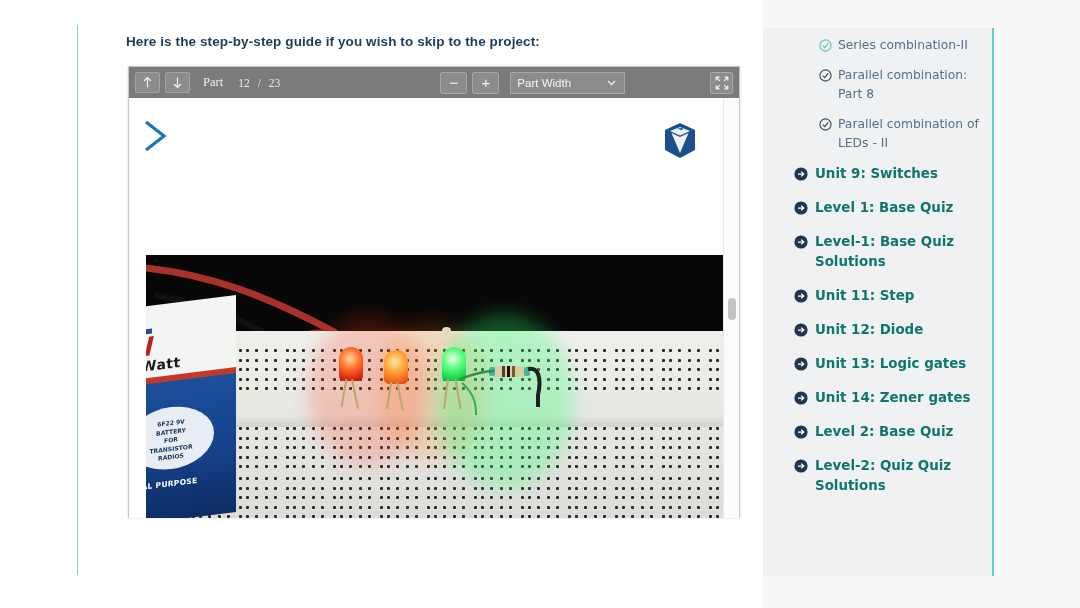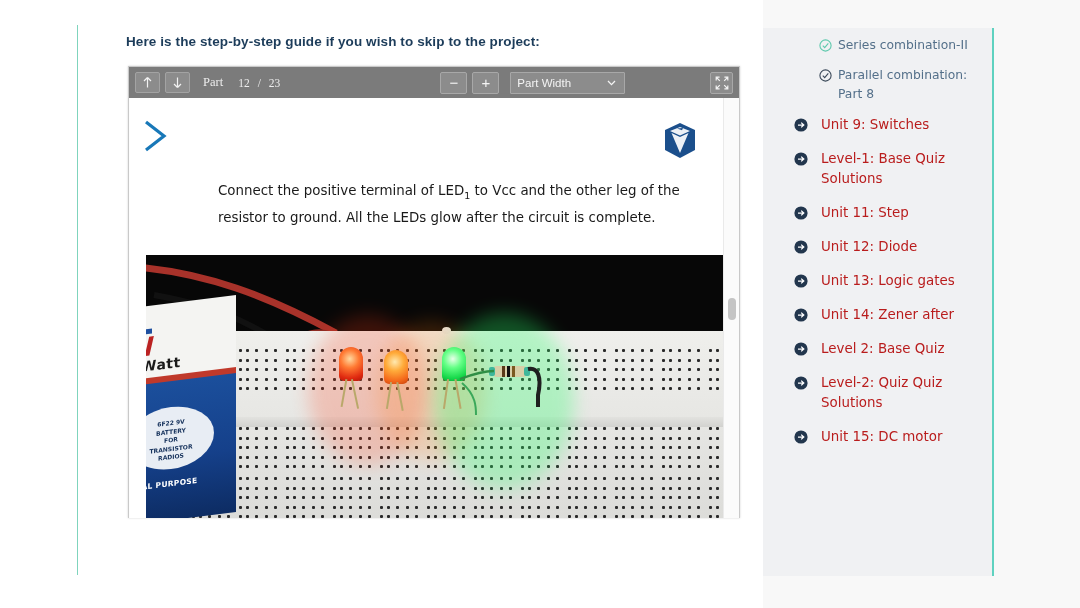--- a/index.html
+++ b/index.html
@@ -285,25 +285,26 @@
     margin-bottom: 14px;
     position: relative;
     cursor: pointer;
   }
   .sb-item .ar {
     position: absolute;
     left: 31px; top: 3px;
     width: 14px; height: 14px;
   }
   .sb-item .txt {
-    margin-left: 28px;
+    margin-left: 22px;
     font-size: 13.4px;
     line-height: 20px;
-    color: #b91c1c;
+    color: #0f766e;
     font-family: "DejaVu Sans", sans-serif;
+    font-weight: bold;
   }
 </style>
 </head>
 <body>
 
 <div class="page">
 
   <div class="content-col">
 
     <div class="green-rule"></div>
@@ -374,23 +375,20 @@
 
           <div class="cube-logo">
             <svg width="34" height="37" viewBox="0 0 34 37" aria-hidden="true">
               <path d="M17 1 L32 8 L32 28 L17 36 L2 28 L2 8 Z" fill="#1b4f8c"></path>
               <path d="M7 9 L17 13.5 L27 9 L17 5 Z" fill="#ffffff" opacity=".92"></path>
               <path d="M8.5 11 L17 31 L25.5 11 L17 15 Z" fill="#ffffff" opacity=".92"></path>
               <path d="M14 6.5 L20 6.0 L19 8.3 Z" fill="#1b4f8c"></path>
             </svg>
           </div>
 
-          <div class="step-para">
-            <span>Connect the positive terminal of LED</span><sub>1</sub><span> to Vcc and the other leg of the resistor to ground. All the LEDs glow after the circuit is complete.</span>
-          </div>
 
           <div class="photo">
             <div class="bb-dark"></div>
 
             <svg class="wire" style="left:0;top:0;" width="578" height="263" aria-hidden="true">
               <path d="M-10 12 C 60 18, 120 40, 190 78" stroke="#a8322a" stroke-width="7" fill="none"></path>
               <path d="M8 40 C 55 48, 95 62, 135 88" stroke="#111" stroke-width="6" fill="none"></path>
               <path d="M118 88 C 150 86, 168 70, 186 80" stroke="#8c2a22" stroke-width="5" fill="none"></path>
             </svg>
 
@@ -1391,34 +1389,48 @@
             </svg></span>
           <span class="txt">Series combination-II</span>
         </div>
         <div class="sb-sub">
           <span class="ck"><svg width="13" height="13" viewBox="0 0 13 13">
               <circle cx="6.5" cy="6.5" r="5.6" fill="none" stroke="#3c4a5a" stroke-width="1.1"></circle>
               <path d="M3.8 6.6 L5.7 8.6 L9.3 4.3" fill="none" stroke="#3c4a5a" stroke-width="1.1"></path>
             </svg></span>
           <span class="txt">Parallel combination: Part 8</span>
         </div>
+        <div class="sb-sub">
+          <span class="ck"><svg width="13" height="13" viewBox="0 0 13 13">
+              <circle cx="6.5" cy="6.5" r="5.6" fill="none" stroke="#3c4a5a" stroke-width="1.1"></circle>
+              <path d="M3.8 6.6 L5.7 8.6 L9.3 4.3" fill="none" stroke="#3c4a5a" stroke-width="1.1"></path>
+            </svg></span>
+          <span class="txt">Parallel combination of LEDs - II</span>
+        </div>
       </div>
     <div id="unit-list">
         <div class="sb-item">
           <span class="ar"><svg width="14" height="14" viewBox="0 0 14 14">
               <circle cx="7" cy="7" r="6.6" fill="#22364d"></circle>
               <path d="M4 7 L9.4 7 M7.2 4.6 L9.8 7 L7.2 9.4" fill="none" stroke="#fff" stroke-width="1.25"></path>
             </svg></span>
           <span class="txt">Unit 9: Switches</span>
         </div>
         <div class="sb-item">
           <span class="ar"><svg width="14" height="14" viewBox="0 0 14 14">
               <circle cx="7" cy="7" r="6.6" fill="#22364d"></circle>
               <path d="M4 7 L9.4 7 M7.2 4.6 L9.8 7 L7.2 9.4" fill="none" stroke="#fff" stroke-width="1.25"></path>
             </svg></span>
+          <span class="txt">Level 1: Base Quiz</span>
+        </div>
+        <div class="sb-item">
+          <span class="ar"><svg width="14" height="14" viewBox="0 0 14 14">
+              <circle cx="7" cy="7" r="6.6" fill="#22364d"></circle>
+              <path d="M4 7 L9.4 7 M7.2 4.6 L9.8 7 L7.2 9.4" fill="none" stroke="#fff" stroke-width="1.25"></path>
+            </svg></span>
           <span class="txt">Level-1: Base Quiz Solutions</span>
         </div>
         <div class="sb-item">
           <span class="ar"><svg width="14" height="14" viewBox="0 0 14 14">
               <circle cx="7" cy="7" r="6.6" fill="#22364d"></circle>
               <path d="M4 7 L9.4 7 M7.2 4.6 L9.8 7 L7.2 9.4" fill="none" stroke="#fff" stroke-width="1.25"></path>
             </svg></span>
           <span class="txt">Unit 11: Step</span>
         </div>
         <div class="sb-item">
@@ -1433,39 +1445,32 @@
               <circle cx="7" cy="7" r="6.6" fill="#22364d"></circle>
               <path d="M4 7 L9.4 7 M7.2 4.6 L9.8 7 L7.2 9.4" fill="none" stroke="#fff" stroke-width="1.25"></path>
             </svg></span>
           <span class="txt">Unit 13: Logic gates</span>
         </div>
         <div class="sb-item">
           <span class="ar"><svg width="14" height="14" viewBox="0 0 14 14">
               <circle cx="7" cy="7" r="6.6" fill="#22364d"></circle>
               <path d="M4 7 L9.4 7 M7.2 4.6 L9.8 7 L7.2 9.4" fill="none" stroke="#fff" stroke-width="1.25"></path>
             </svg></span>
-          <span class="txt">Unit 14: Zener after</span>
+          <span class="txt">Unit 14: Zener gates</span>
         </div>
         <div class="sb-item">
           <span class="ar"><svg width="14" height="14" viewBox="0 0 14 14">
               <circle cx="7" cy="7" r="6.6" fill="#22364d"></circle>
               <path d="M4 7 L9.4 7 M7.2 4.6 L9.8 7 L7.2 9.4" fill="none" stroke="#fff" stroke-width="1.25"></path>
             </svg></span>
           <span class="txt">Level 2: Base Quiz</span>
         </div>
         <div class="sb-item">
           <span class="ar"><svg width="14" height="14" viewBox="0 0 14 14">
               <circle cx="7" cy="7" r="6.6" fill="#22364d"></circle>
               <path d="M4 7 L9.4 7 M7.2 4.6 L9.8 7 L7.2 9.4" fill="none" stroke="#fff" stroke-width="1.25"></path>
             </svg></span>
           <span class="txt">Level-2: Quiz Quiz Solutions</span>
         </div>
-        <div class="sb-item">
-          <span class="ar"><svg width="14" height="14" viewBox="0 0 14 14">
-              <circle cx="7" cy="7" r="6.6" fill="#22364d"></circle>
-              <path d="M4 7 L9.4 7 M7.2 4.6 L9.8 7 L7.2 9.4" fill="none" stroke="#fff" stroke-width="1.25"></path>
-            </svg></span>
-          <span class="txt">Unit 15: DC motor</span>
-        </div>
       </div>
   </div>
 
 </div>
 
 </body></html>

